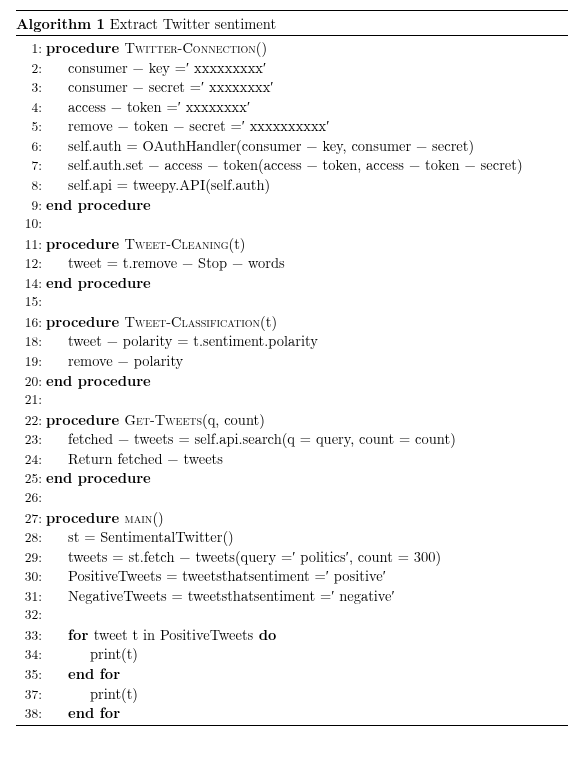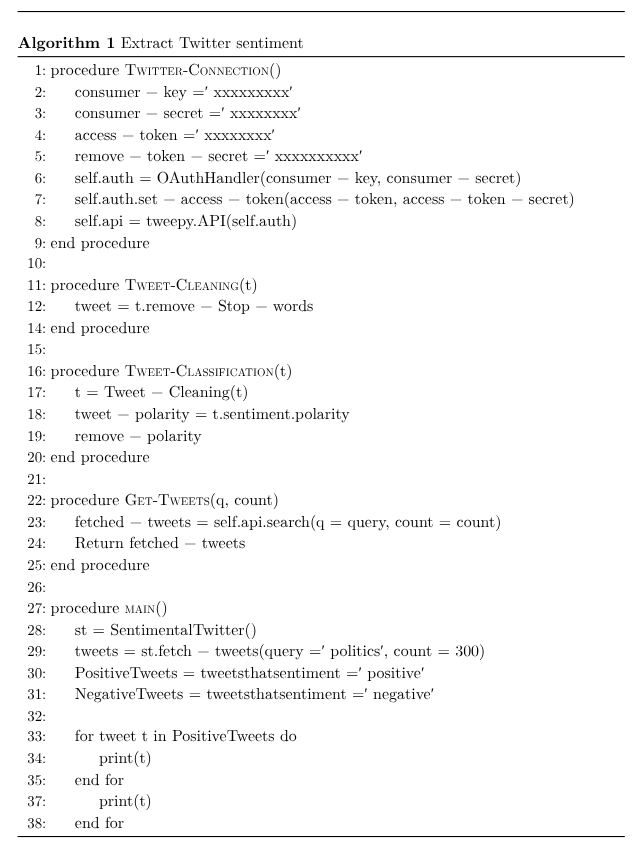--- a/index.html
+++ b/index.html
@@ -12,38 +12,37 @@
     width: 584px;
     box-sizing: border-box;
   }
   .algo-container {
     border-top: 1.4px solid #000;
     border-bottom: 1.4px solid #000;
   }
   .algo-title {
     padding: 2px 0;
     border-bottom: 0.8px solid #000;
-    margin-top: 16px;
   }
   .algo-title b { font-weight: bold; }
   .algo-body { padding: 2px 0; }
   .line {
     display: flex;
     align-items: baseline;
     line-height: 1.35;
     min-height: 1.35em;
   }
   .lnum {
     width: 26px;
     text-align: right;
     padding-right: 4px;
     font-size: 13.5px;
   }
   .content { flex: 1; }
-  .kw { font-weight: normal; }
+  .kw { font-weight: bold; }
   .sc { font-variant: small-caps; }
   .it { }
   .ind1 { padding-left: 22px; }
   .ind2 { padding-left: 44px; }
 </style>
 </head>
 <body>
 
 <div class="algo-container">
   <div class="algo-title">
@@ -103,24 +102,20 @@
         <div class="lnum">14:</div>
         <div class="content "><span class="kw">end procedure</span></div>
       </div>
       <div class="line">
         <div class="lnum">15:</div>
         <div class="content "></div>
       </div>
       <div class="line">
         <div class="lnum">16:</div>
         <div class="content "><span class="kw">procedure </span><span class="sc">Tweet-Classification</span><span>(</span><span class="it">t</span><span>)</span></div>
-      </div>
-      <div class="line">
-        <div class="lnum">17:</div>
-        <div class="content ind1"><span class="it">t = Tweet − Cleaning(t)</span></div>
       </div>
       <div class="line">
         <div class="lnum">18:</div>
         <div class="content ind1"><span class="it">tweet − polarity = t.sentiment.polarity</span></div>
       </div>
       <div class="line">
         <div class="lnum">19:</div>
         <div class="content ind1"><span class="it">remove − polarity</span></div>
       </div>
       <div class="line">

